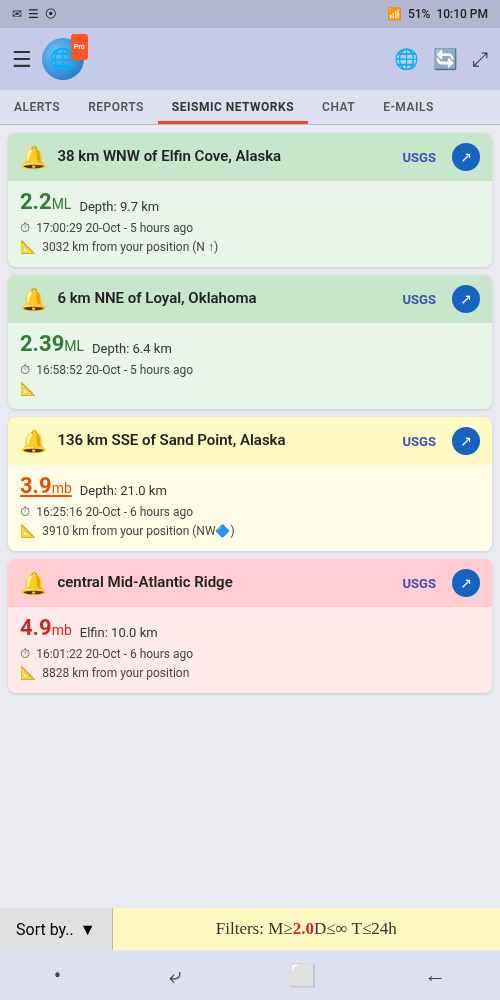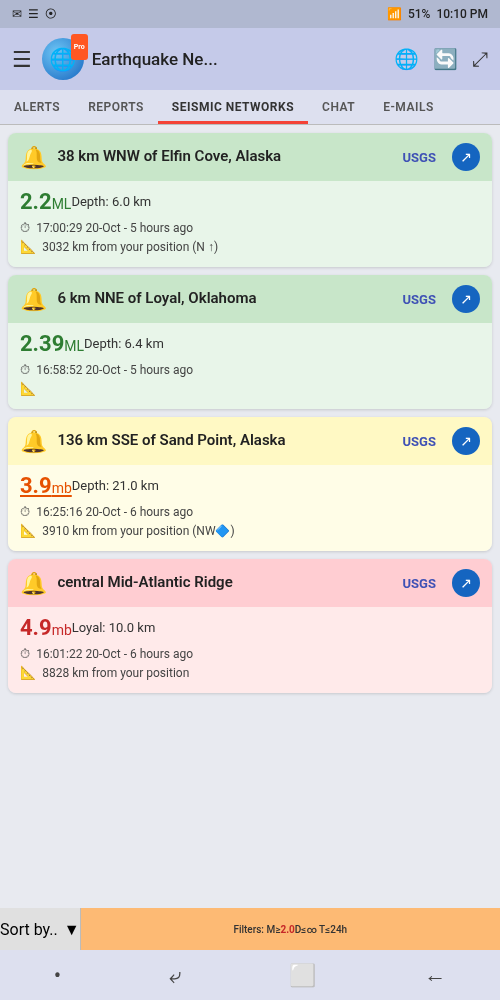--- a/index.html
+++ b/index.html
@@ -107,21 +107,21 @@
       background: #1565c0;
       border-radius: 50%;
       display: flex; align-items: center; justify-content: center;
       color: white; font-size: 14px; cursor: pointer;
     }
 
     .eq-card-body {
       padding: 8px 12px 10px;
     }
     .eq-magnitude-line {
-      display: flex; align-items: center; margin-bottom: 6px;
+      display: flex; align-items: flex-end; gap: 8px; margin-bottom: 6px;
     }
     .eq-magnitude { font-size: 22px; font-weight: 700; }
     .eq-depth { font-size: 13px; color: #333; }
 
     .eq-detail-row {
       display: flex; align-items: center; gap: 6px; font-size: 12px; color: #444; margin-bottom: 3px;
     }
     .eq-detail-icon { font-size: 13px; }
 
     
@@ -132,36 +132,37 @@
     .card-red-header { background: #ffcdd2; }
     .card-red-body { background: #ffeaea; }
 
     .mag-green { color: #2e7d32; }
     .mag-orange { color: #e65100; text-decoration: underline; }
     .mag-red { color: #c62828; }
     .sort-bar {
       background: #e0e0e0;
       display: flex;
       align-items: center;
-      padding: 0 0;
+      padding: 0 16px;
       height: 42px;
       gap: 6px;
       border-right: 1px solid #bbb;
     }
 
     .filter-bar {
       flex: 1;
-      background: #fdba74;
+      background: #fef9c3;
       height: 42px;
       display: flex;
       align-items: center;
       justify-content: center;
-      font-size: 10px;
+      font-size: 17px;
       color: #333;
       font-weight: 500;
+      font-family: Liberation Serif, serif;
     }
     .filter-highlight { color: #c62828; font-weight: 700; text-align: center; }
 
     
     .nav-bar {
       background: #dde0ef;
       display: flex;
       justify-content: space-around;
       align-items: center;
       padding: 8px 0;
@@ -190,21 +191,20 @@
   </div>
 </div>
 
 <div class="app-header">
   <span class="header-menu-icon">☰</span>
   <div class="header-logo-area">
     <div class="header-globe">
       🌐
       <span class="header-pro-badge">Pro</span>
     </div>
-    <span class="header-title">Earthquake Ne...</span>
   </div>
   <div class="header-icons">
     <span class="header-icon">🌐</span>
     <span class="header-icon">🔄</span>
     <span class="header-icon">⤢</span>
   </div>
 </div>
 
 <div class="tabs-bar">
   <div class="tab-item">ALERTS</div>
@@ -221,21 +221,21 @@
       <span class="eq-icon">🔔</span>
       <span class="eq-location">38 km WNW of Elfin Cove, Alaska</span>
       <span class="eq-source">USGS</span>
       <div class="eq-share-btn">
         <span>↗</span>
       </div>
     </div>
     <div class="eq-card-body card-green-body">
       <div class="eq-magnitude-line">
         <span class="eq-magnitude mag-green"><span>2.2</span><span style="font-size:14px; font-weight:400;">ML</span></span>
-        <span class="eq-depth">Depth: 6.0 km</span>
+        <span class="eq-depth">Depth: 9.7 km</span>
       </div>
       <div class="eq-detail-row">
         <span class="eq-detail-icon">⏱</span>
         <span>17:00:29 20-Oct - 5 hours ago</span>
       </div>
       <div class="eq-detail-row">
         <span class="eq-detail-icon">📐</span>
         <span>3032 km from your position (N ↑)</span>
       </div>
     </div>
@@ -295,21 +295,21 @@
       <span class="eq-icon">🔔</span>
       <span class="eq-location">central Mid-Atlantic Ridge</span>
       <span class="eq-source">USGS</span>
       <div class="eq-share-btn">
         <span>↗</span>
       </div>
     </div>
     <div class="eq-card-body card-red-body">
       <div class="eq-magnitude-line">
         <span class="eq-magnitude mag-red"><span>4.9</span><span style="font-size:14px; font-weight:400;">mb</span></span>
-        <span class="eq-depth">Loyal: 10.0 km</span>
+        <span class="eq-depth">Elfin: 10.0 km</span>
       </div>
       <div class="eq-detail-row">
         <span class="eq-detail-icon">⏱</span>
         <span>16:01:22 20-Oct - 6 hours ago</span>
       </div>
       <div class="eq-detail-row">
         <span class="eq-detail-icon">📐</span>
         <span>8828 km from your position</span>
       </div>
     </div>

